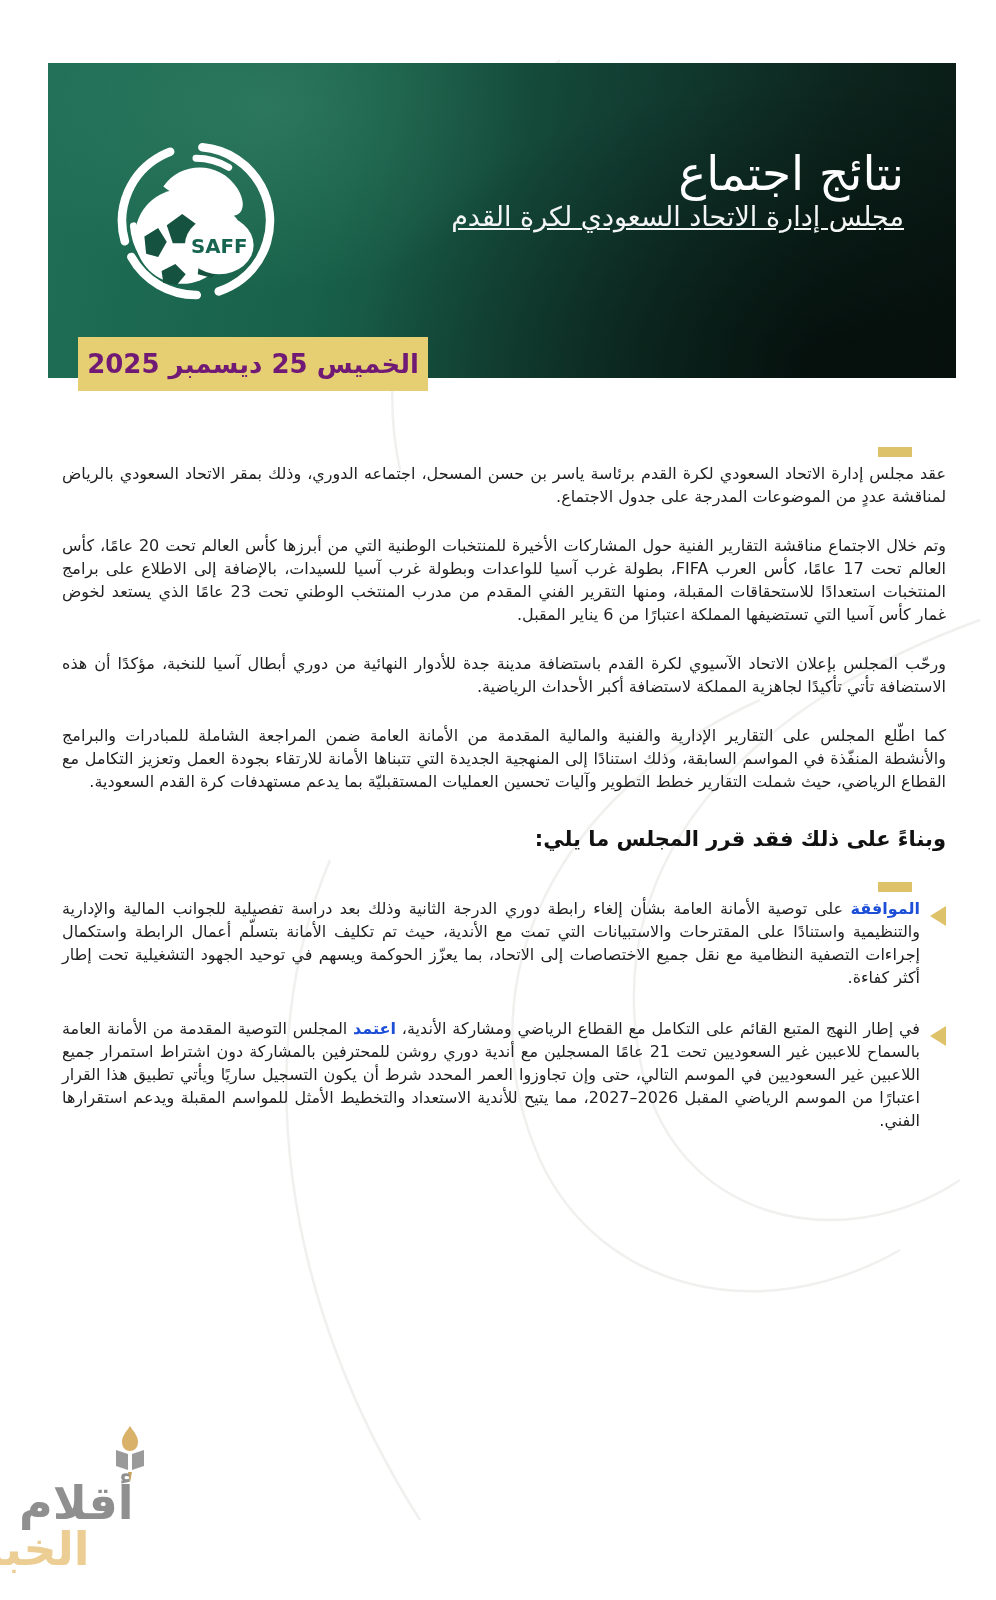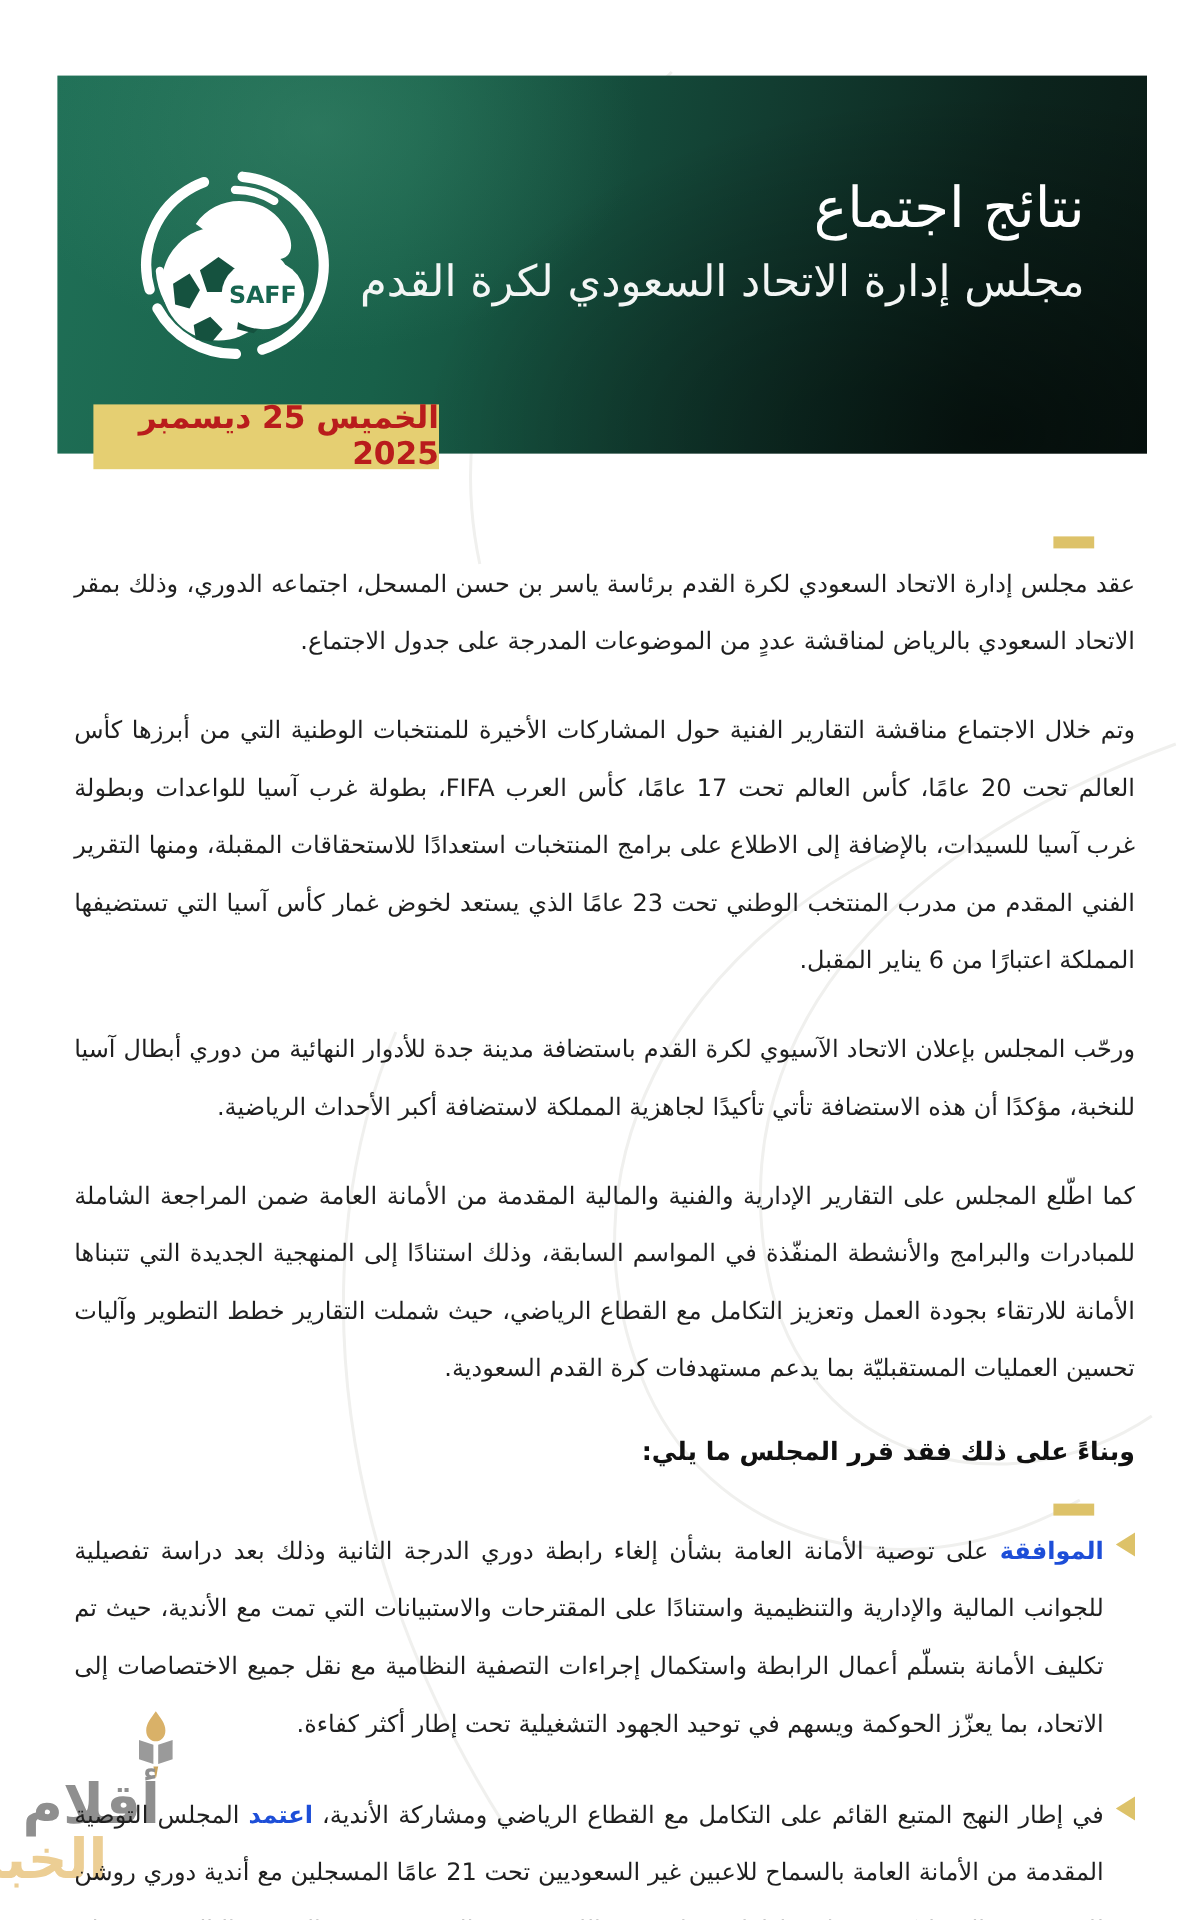--- a/index.html
+++ b/index.html
@@ -16,34 +16,34 @@
   .header {
     position:absolute; top:63px; left:48px; width:908px; height:315px; z-index:2;
     background:
       radial-gradient(ellipse 430px 300px at 24% 14%, rgba(72,150,120,.38), transparent 62%),
       radial-gradient(ellipse 720px 430px at 86% 95%, rgba(0,0,0,.55), transparent 66%),
       linear-gradient(100deg, #1f6f56 0%, #186049 32%, #123d31 62%, #0c241d 84%, #0a1a15 100%);
   }
   .saff-logo { position:absolute; top:72px; left:62px; width:172px; height:172px; }
   .header-text { position:absolute; top:84px; right:52px; text-align:right; color:#ffffff; }
   .header-title { font-size:47px; font-weight:normal; line-height:1.15; letter-spacing:0; }
-  .header-subtitle { margin-top:14px; font-size:36px; font-weight:500; color:#f3f6f5; }
+  .header-subtitle { font-size:27px; font-weight:500; color:#f3f6f5;text-decoration:underline; }
   .date-badge {
-    position:absolute; bottom:-13px; left:30px; width:288px; height:54px;
-    background:#e5cf72; color:#b91c1c; font-size:26px; font-weight:bold;
+    position:absolute; bottom:-13px; left:30px; width:350px; height:54px;
+    background:#e5cf72; color:#701a75; font-size:26px; font-weight:bold;
     display:flex; align-items:center; justify-content:center; direction:rtl;
   }
 
   
   .content {
     position:absolute; top:378px; left:48px; width:908px; z-index:1;
     padding:64px 10px 0 14px; direction:rtl;
   }
   .para {
-    font-size:20px; line-height:48px; color:#1f1f1f; text-align:justify;
+    font-size:16px; line-height:23px; color:#1f1f1f; text-align:justify;
     text-justify:inter-word; margin-bottom:26px; font-weight:500;
   }
   .gold-dash-row { text-align:right; padding-left:0; margin:0 34px 8px 0; height:12px; }
   .gold-dash {
     display:inline-block; width:34px; height:10px; background:#ddc269;
   }
   .decision-heading {
     font-size:21px; font-weight:bold; color:#111; text-align:right;
     margin:34px 0 26px 0;
   }

